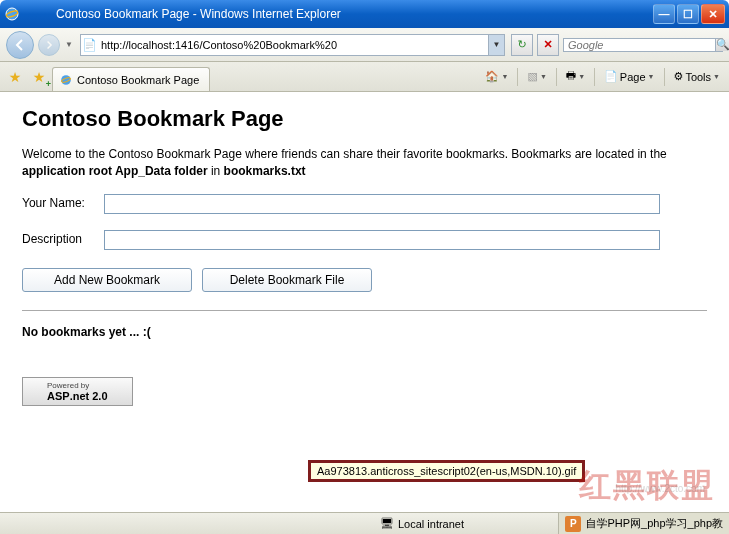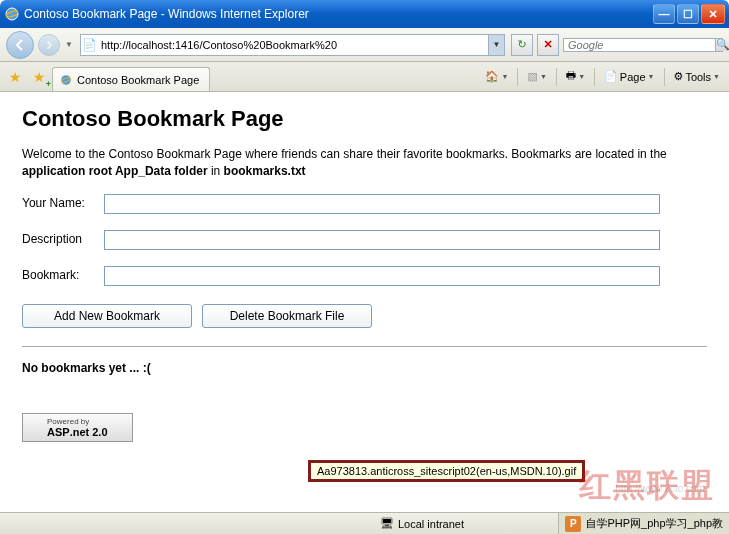--- a/index.html
+++ b/index.html
@@ -1,19 +1,19 @@
 <!DOCTYPE html>
 <html><head>
 <meta charset="utf-8">
 <style>
 * { margin: 0; padding: 0; box-sizing: border-box; }
 body { font-family: Tahoma, Arial, sans-serif; font-size: 11px; background: #fff; width: 729px; height: 534px; overflow: hidden; position: relative; }
 
 
-.titlebar { height: 28px; background: linear-gradient(to bottom, #3a8be8 0%, #0a5fc4 50%, #0956b8 100%); display: flex; align-items: center; padding: 0 4px; border-radius: 6px 6px 0 0; }
+.titlebar { height: 28px; background: linear-gradient(to bottom, #3a8be8 0%, #0a5fc4 50%, #0956b8 100%); display: flex; align-items: center; padding: 0 4px; border-radius: 6px 6px 0 0; gap: 32px; }
 .titlebar .ie-icon { width: 16px; height: 16px; margin-right: 4px; display: flex; align-items: center; justify-content: center; }
 .titlebar .title-text { color: #fff; font-size: 12px; flex: 1; font-weight: normal; }
 .winbtns { display: flex; gap: 2px; }
 .winbtn { width: 22px; height: 20px; border-radius: 3px; display: flex; align-items: center; justify-content: center; font-size: 11px; font-weight: bold; color: #fff; border: 1px solid rgba(255,255,255,0.3); }
 .winbtn.min { background: linear-gradient(to bottom, #5ba8f0, #2c70c8); }
 .winbtn.max { background: linear-gradient(to bottom, #5ba8f0, #2c70c8); }
 .winbtn.close { background: linear-gradient(to bottom, #f08050, #d83010); width: 24px; }
 
 
 .navbar { height: 34px; background: linear-gradient(to bottom, #f7f7f2, #e8e8e0); border-bottom: 1px solid #b8b8a8; display: flex; align-items: center; padding: 0 6px; gap: 4px; }
@@ -165,24 +165,20 @@
   </p>
 
   <div class="form-row">
     <label>Your Name:</label>
     <input type="text" value="" style="">
   </div>
   <div class="form-row">
     <label>Description</label>
     <input type="text" value="" style="">
   </div>
-  <div class="form-row">
-    <label>Bookmark:</label>
-    <input type="text" value="" style="">
-  </div>
 
   <div class="btn-row">
     <button class="btn">Add New Bookmark</button>
     <button class="btn">Delete Bookmark File</button>
   </div>
 
   <hr class="divider">
   <div class="no-bookmarks">No bookmarks yet ... :(</div>
 
   <div class="asp-badge">

